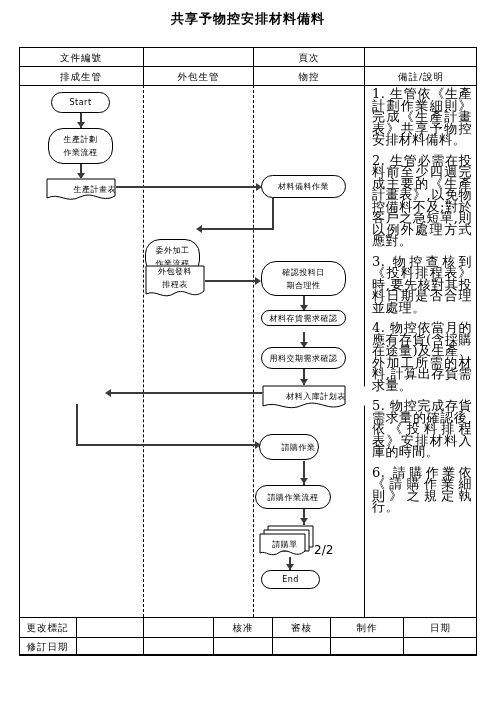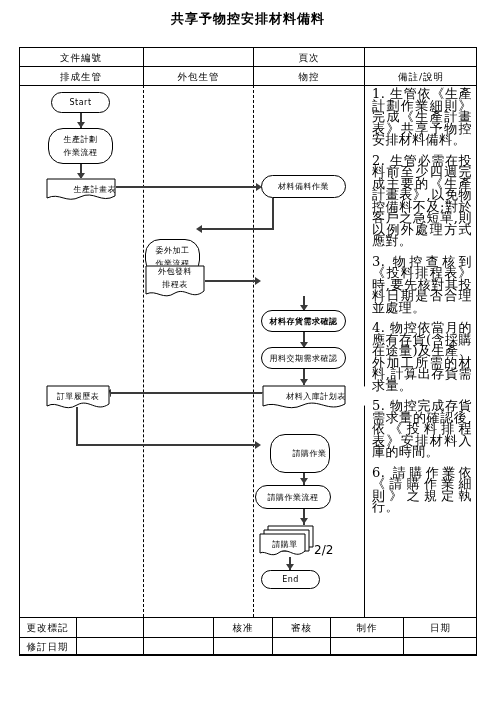--- a/index.html
+++ b/index.html
@@ -183,44 +183,41 @@
     <svg width="60" height="36" viewBox="0 0 60 36" preserveAspectRatio="none">
       <path d="M1 1 H59 V26 C47 36, 41 22, 30 28 C18 36, 12 24, 1 29 Z" fill="#fff" stroke="#000" stroke-width="1"></path>
     </svg>
     <span class="txt" style="padding-bottom:5px;">外包發料<br>排程表</span>
   </div>
 
   <div class="shape box" style="left:261px;top:175px;width:85px;height:23px;">
     <span>材料備料作業</span>
   </div>
 
-
-  <div class="shape box" style="left:261px;top:310px;width:85px;height:22px;font-weight:bold;">
+  <div class="shape box" style="left:261px;top:261px;width:85px;height:35px;">
+    <span>確認投料日<br>期合理性</span>
+  </div>
+
+  <div class="shape box" style="left:261px;top:310px;width:85px;height:16px;">
     <span>材料存貨需求確認</span>
   </div>
 
   <div class="shape box" style="left:261px;top:347px;width:85px;height:22px;">
     <span>用料交期需求確認</span>
   </div>
 
   <div class="shape doc" style="left:262px;top:385px;width:108px;height:22px;justify-content:center;">
     <svg width="84" height="28" viewBox="0 0 84 28" preserveAspectRatio="none">
       <path d="M1 1 H83 V19 C66 28, 57 13, 41 20 C24 28, 16 15, 1 21 Z" fill="#fff" stroke="#000" stroke-width="1"></path>
     </svg>
     <span class="txt">材料入庫計划表</span>
   </div>
 
-  <div class="shape doc" style="left:46px;top:385px;width:64px;height:22px;">
-    <svg width="64" height="28" viewBox="0 0 64 28" preserveAspectRatio="none">
-      <path d="M1 1 H63 V19 C50 28, 43 13, 31 20 C18 28, 12 15, 1 21 Z" fill="#fff" stroke="#000" stroke-width="1"></path>
-    </svg>
-    <span class="txt">訂單履歷表</span>
-  </div>
-
-  <div class="shape box" style="left:270px;top:434px;width:60px;height:39px;padding-left:19px;">
+
+  <div class="shape box" style="left:259px;top:434px;width:60px;height:26px;padding-left:19px;">
     <span>請購作業</span>
   </div>
 
   <div class="shape box" style="left:255px;top:485px;width:76px;height:24px;">
     <span>請購作業流程</span>
   </div>
 
   <div class="shape doc" style="left:258px;top:525px;width:60px;height:32px;justify-content:flex-end;">
     <svg width="60" height="36" viewBox="0 0 60 36" preserveAspectRatio="none">
       <path d="M10 1 H55 V22 H10 Z" fill="#fff" stroke="#000" stroke-width="1"></path>

